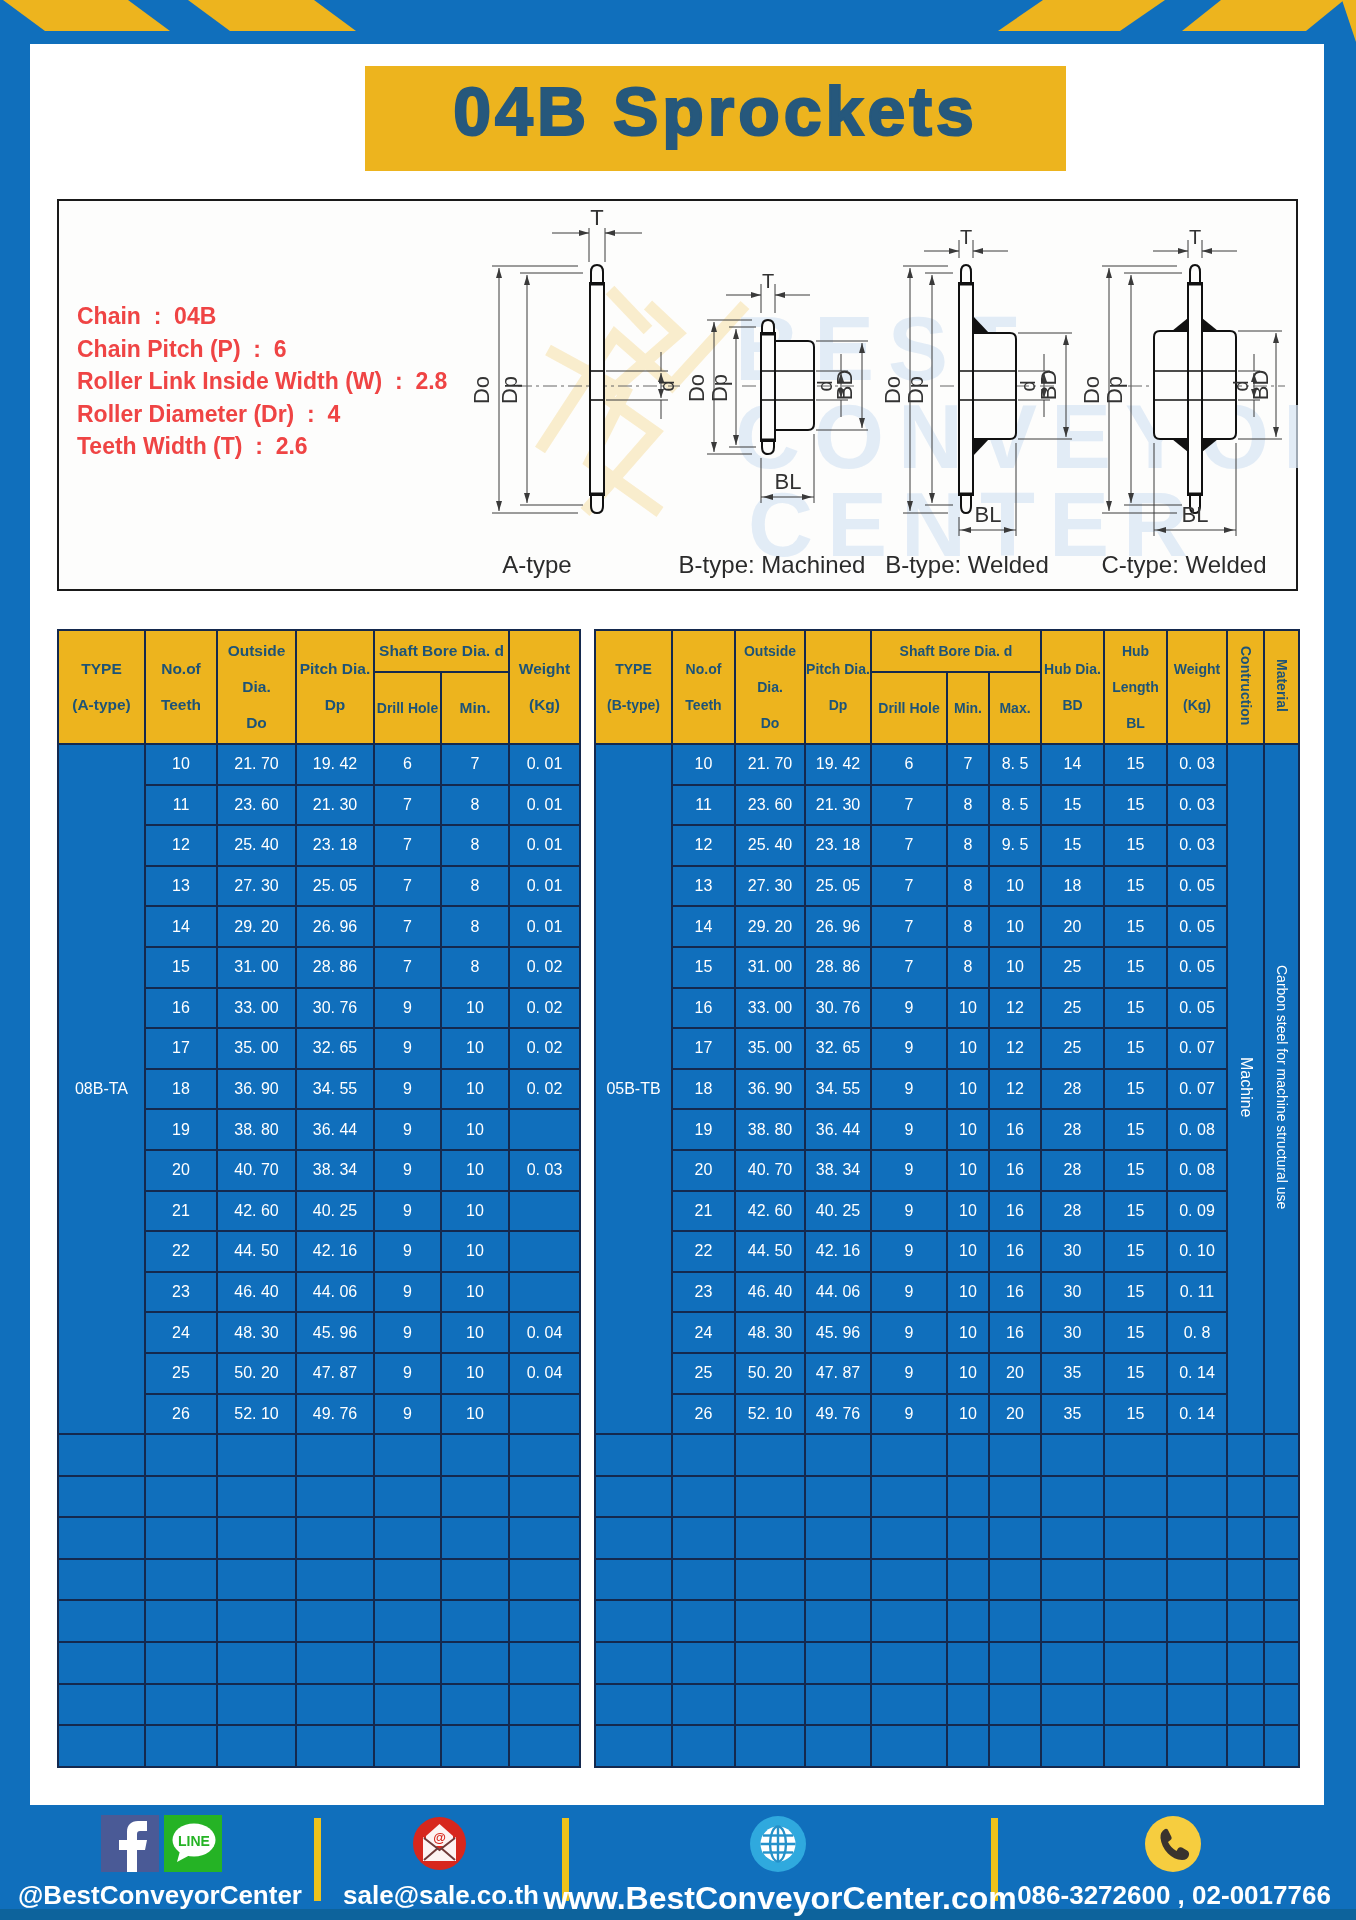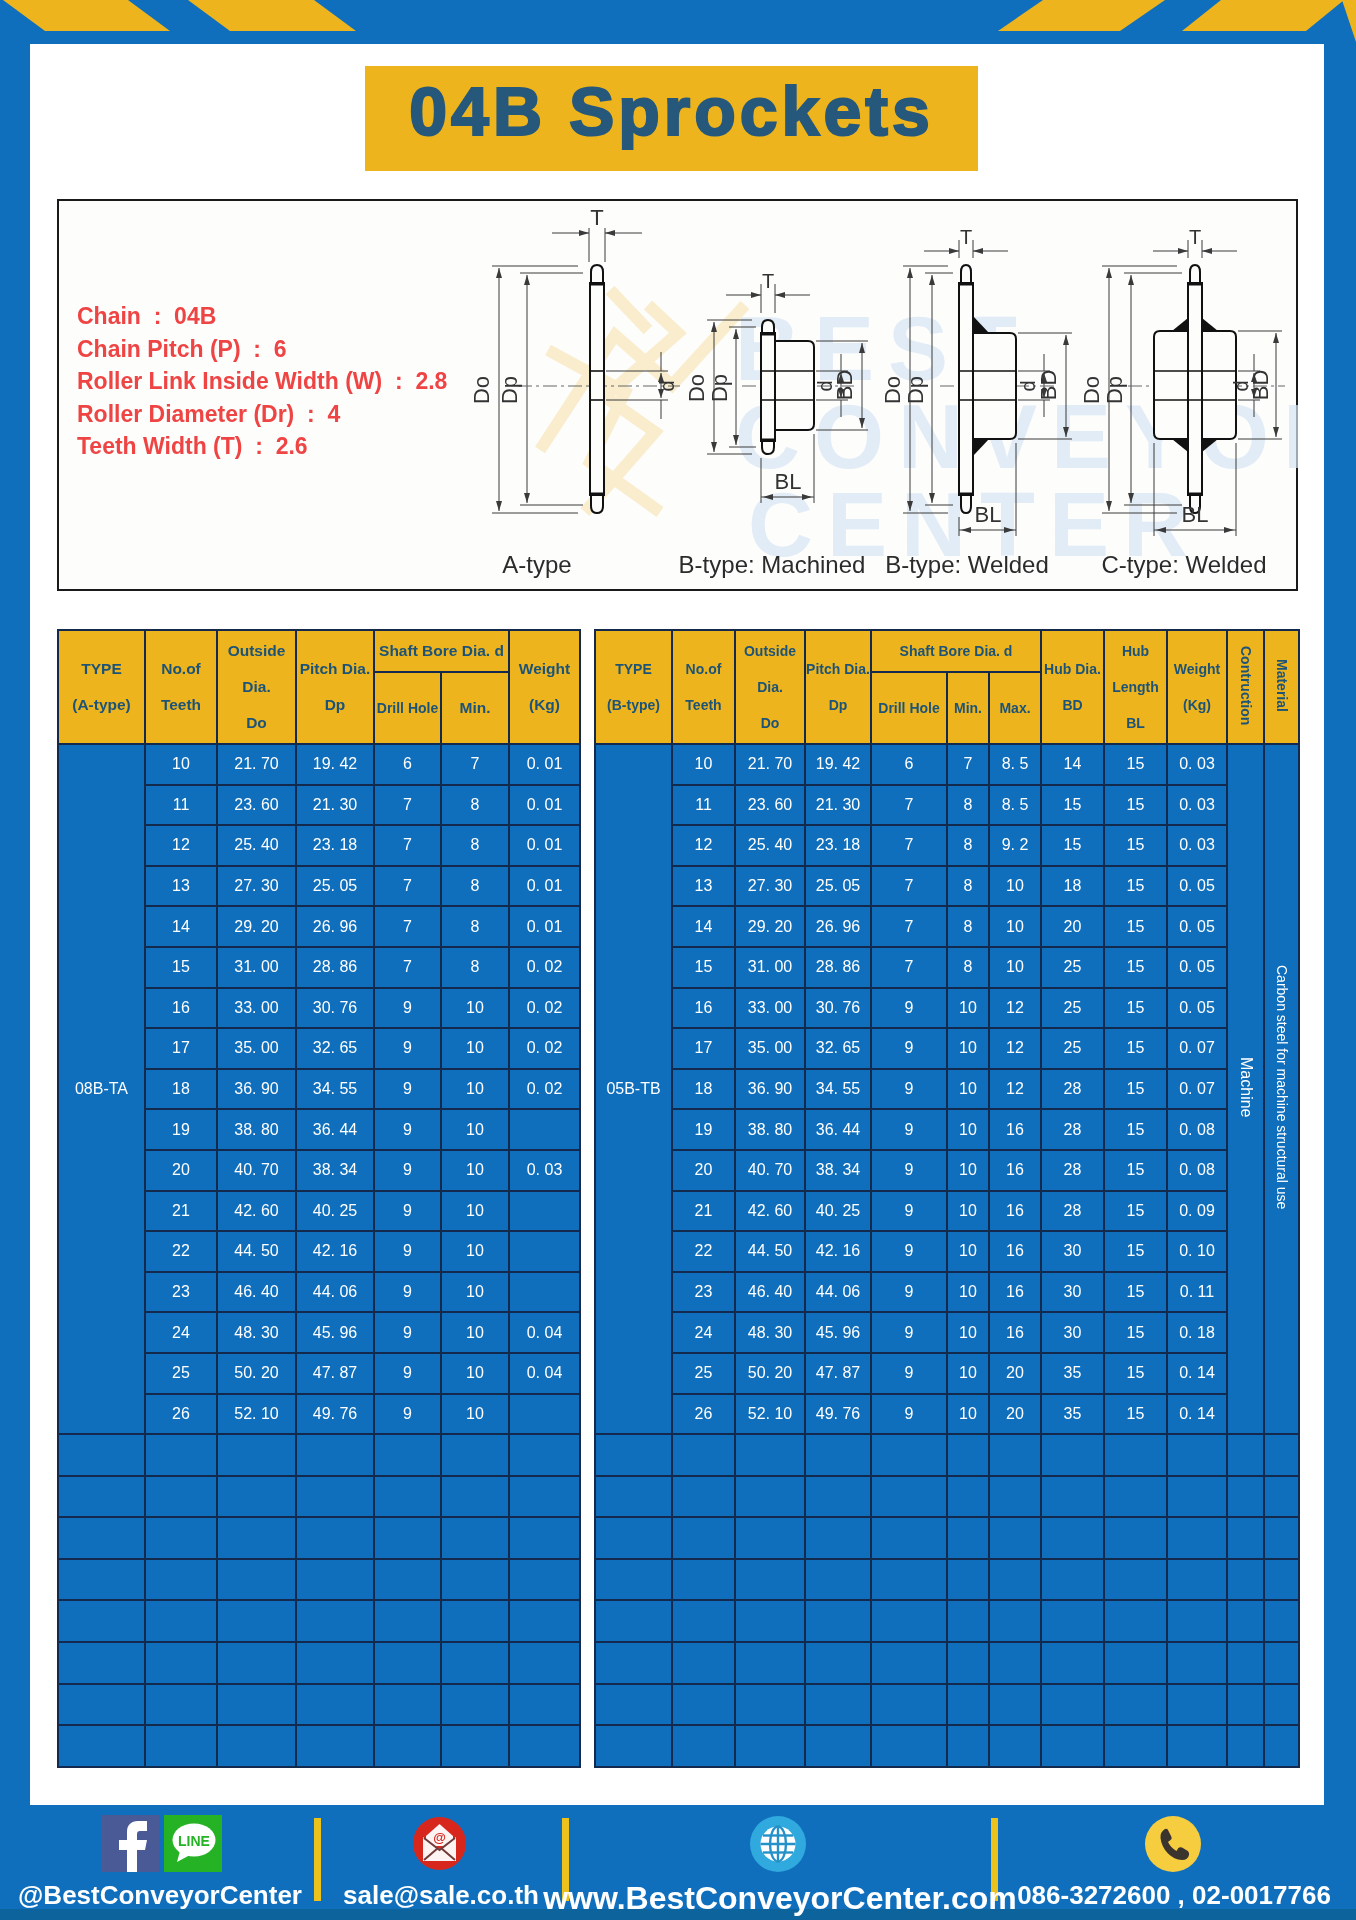--- a/index.html
+++ b/index.html
@@ -24,21 +24,21 @@
   <polygon points="188,0 314,0 356,31 230,31" fill="#edb41e"></polygon>
   <polygon points="1043,0 1165,0 1120,31 998,31" fill="#edb41e"></polygon>
   <polygon points="1221,0 1344,0 1306,31 1182,31" fill="#edb41e"></polygon>
   <polygon points="1342,0 1356,0 1356,42" fill="#edb41e"></polygon>
 </svg>
 
 <div class="abs" style="left:0;top:44px;width:30px;height:1762px;background:#106fbc"></div>
 
 <div class="abs" style="left:1324px;top:44px;width:32px;height:1762px;background:#106fbc"></div>
 
-<div class="abs" style="left:365px;top:66px;width:613px;height:105px;background:#edb41e;
+<div class="abs" style="left:365px;top:66px;width:701px;height:105px;background:#edb41e;
      color:#26587c;font-weight:bold;font-size:68px;text-align:center;line-height:91px;
      letter-spacing:4px;-webkit-text-stroke:2.2px #26587c;">04B Sprockets</div>
 
 <div class="abs" style="left:57px;top:199px;width:1241px;height:392px;border:2px solid #1a1a1a;background:#fdfdfc;"></div>
 <svg class="abs" style="left:57px;top:199px" width="1241" height="392" viewBox="57 199 1241 392">
   <defs>
     <g id="dimv" stroke="#444" stroke-width="1"></g>
   </defs>
 
   <g stroke="#f7e0a8" stroke-width="12" fill="none" opacity="0.55">
@@ -624,21 +624,21 @@
         <td class="cell">15</td>
         <td class="cell">15</td>
         <td class="cell">0. 03</td>
       </tr>
 <tr class="dr">
         <td class="cell">12</td>
         <td class="cell">25. 40</td>
         <td class="cell">23. 18</td>
         <td class="cell">7</td>
         <td class="cell">8</td>
-        <td class="cell">9. 2</td>
+        <td class="cell">9. 5</td>
         <td class="cell">15</td>
         <td class="cell">15</td>
         <td class="cell">0. 03</td>
       </tr>
 <tr class="dr">
         <td class="cell">13</td>
         <td class="cell">27. 30</td>
         <td class="cell">25. 05</td>
         <td class="cell">7</td>
         <td class="cell">8</td>
@@ -759,21 +759,21 @@
       </tr>
 <tr class="dr">
         <td class="cell">24</td>
         <td class="cell">48. 30</td>
         <td class="cell">45. 96</td>
         <td class="cell">9</td>
         <td class="cell">10</td>
         <td class="cell">16</td>
         <td class="cell">30</td>
         <td class="cell">15</td>
-        <td class="cell">0. 18</td>
+        <td class="cell">0. 8</td>
       </tr>
 <tr class="dr">
         <td class="cell">25</td>
         <td class="cell">50. 20</td>
         <td class="cell">47. 87</td>
         <td class="cell">9</td>
         <td class="cell">10</td>
         <td class="cell">20</td>
         <td class="cell">35</td>
         <td class="cell">15</td>

